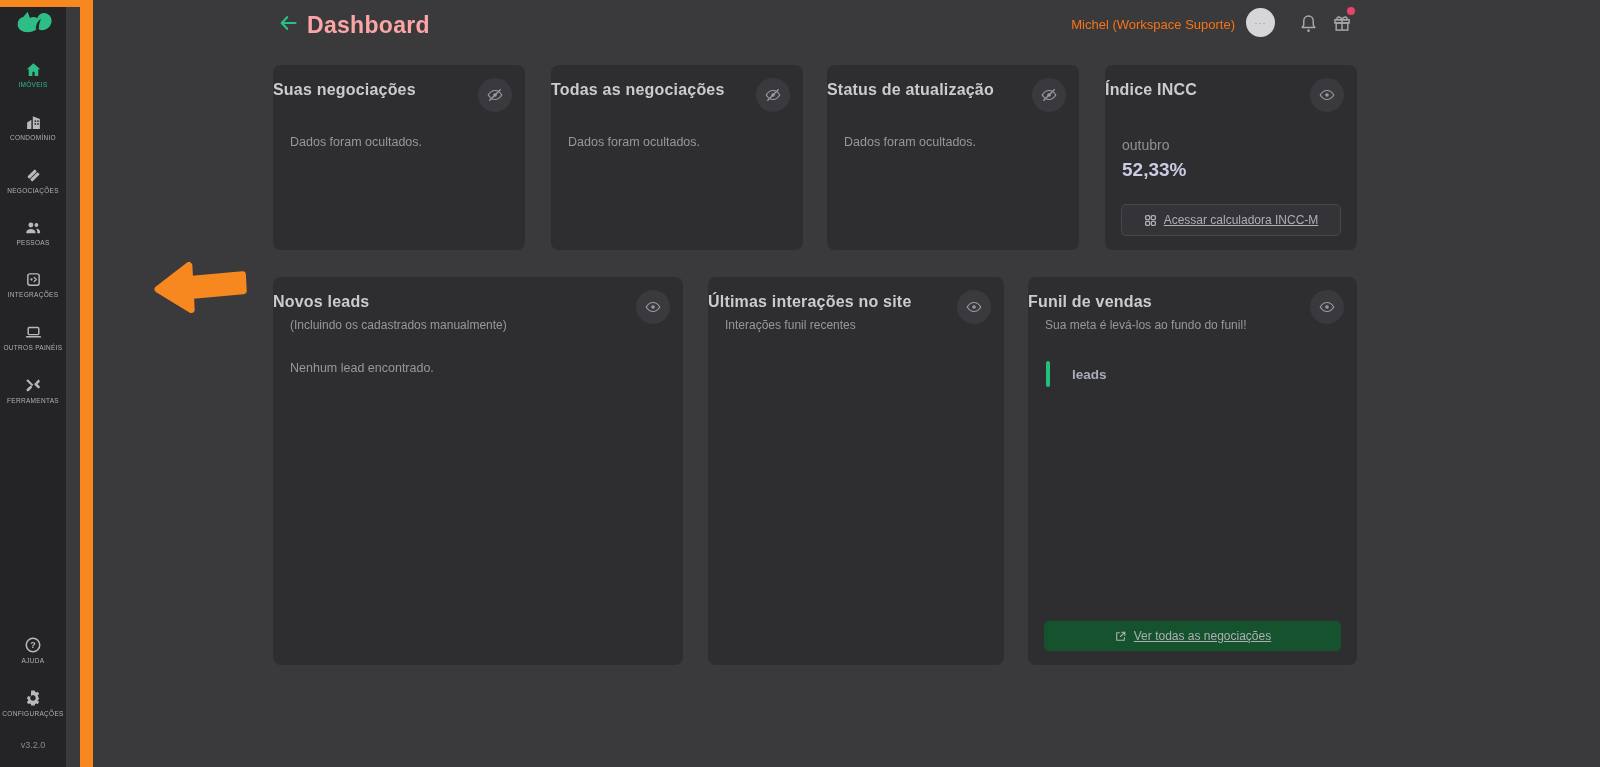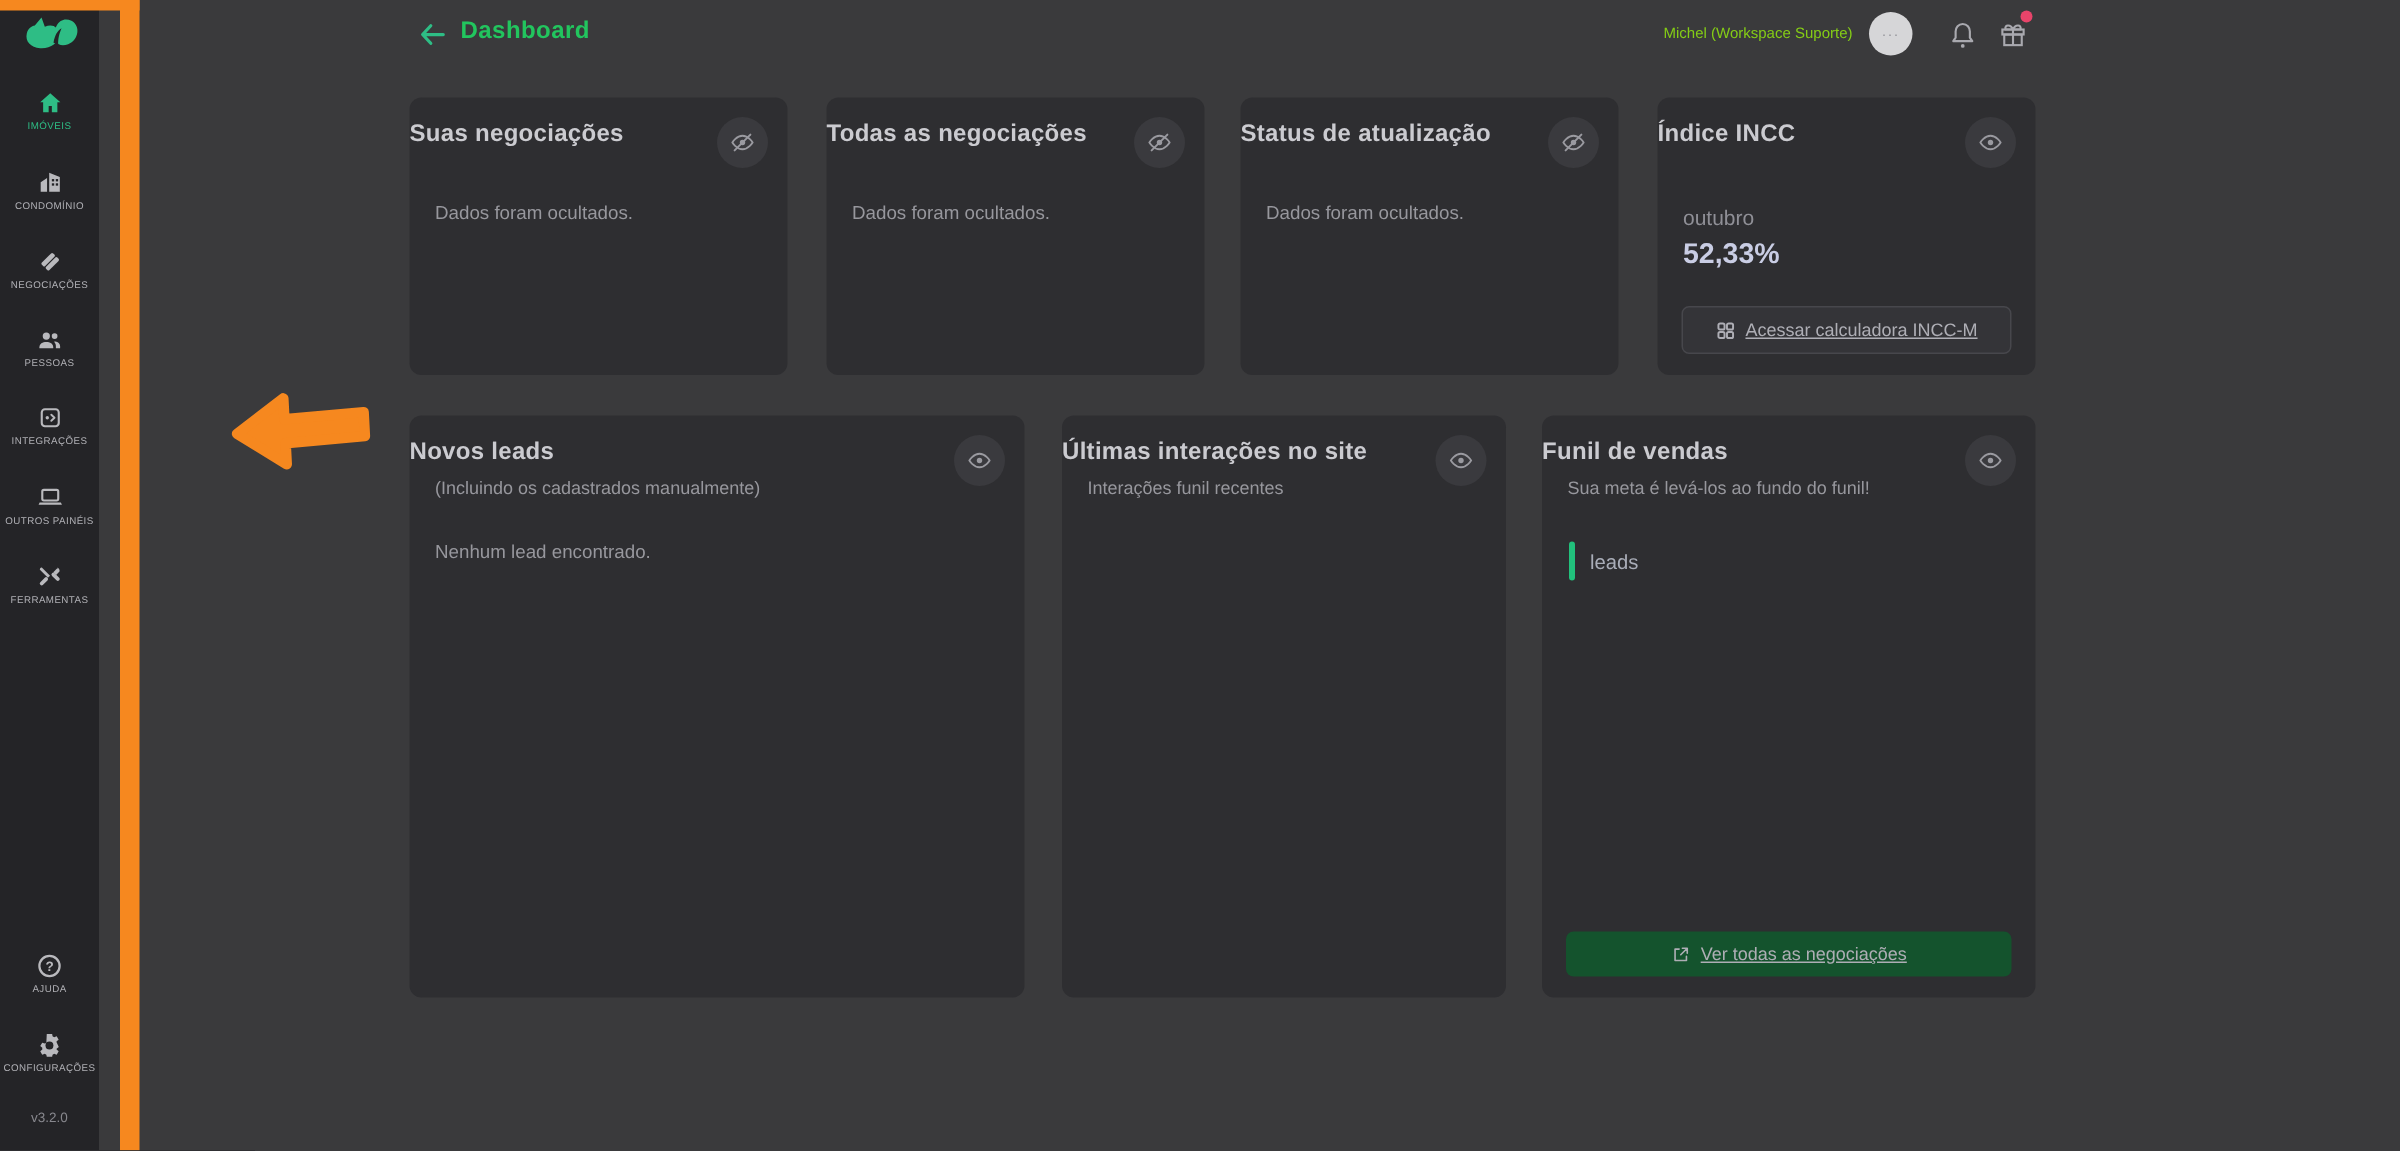--- a/index.html
+++ b/index.html
@@ -15,22 +15,22 @@
   .side-item .lbl{display:block;margin-top:3px;font-size:6.5px;letter-spacing:.3px;color:#b0b0b5;}
   .side-item.active,.side-item.active .lbl{color:#2ebd85;}
   .side-item svg{display:inline-block;vertical-align:middle;}
   .version{position:absolute;left:0;width:66px;text-align:center;font-size:9px;color:#87878d;}
   
   .hl-top{position:absolute;left:0;top:0;width:93px;height:7px;background:#f6881f;z-index:6;}
   .hl-right{position:absolute;left:80px;top:0;width:13px;height:767px;background:#f6881f;z-index:6;}
   .annot-arrow{position:absolute;left:150px;top:258px;z-index:7;transform:rotate(-3deg);}
   
   .hdr-back{position:absolute;left:277px;top:13px;cursor:pointer;}
-  .hdr-title{position:absolute;left:307px;top:12px;font-size:16px;font-weight:700;color:#22c55e;letter-spacing:.3px;}
-  .hdr-user{position:absolute;right:365px;top:17px;font-size:10px;color:#84cc16;}
+  .hdr-title{position:absolute;left:307px;top:12px;font-size:23px;font-weight:700;color:#fca5a5;letter-spacing:.3px;}
+  .hdr-user{position:absolute;right:365px;top:17px;font-size:13px;color:#f97316;}
   .avatar{position:absolute;left:1246px;top:8px;width:29px;height:29px;border-radius:50%;background:#d6d6d8;
           color:#909096;font-size:9px;letter-spacing:1px;display:flex;align-items:center;justify-content:center;cursor:pointer;}
   .hdr-ico{position:absolute;top:13px;cursor:pointer;color:#a9a9af;}
   .bell-ico{left:1299px;}
   .gift-ico{left:1332px;}
   .red-dot{position:absolute;left:1347px;top:7px;width:8px;height:8px;border-radius:50%;background:#e8446a;z-index:3;}
   
   .card{position:absolute;background:#2e2e31;border-radius:8px;}
   .card .title{position:absolute;left:0;top:16px;font-size:16px;font-weight:700;color:#cbcbd0;letter-spacing:.2px;}
   .card .subtitle{position:absolute;left:17px;top:41px;font-size:12px;color:#97979d;}
@@ -38,21 +38,21 @@
   .eye-btn{position:absolute;right:13px;top:13px;width:34px;height:34px;border-radius:50%;
            background:#3a3a3e;display:flex;align-items:center;justify-content:center;cursor:pointer;color:#9a9aa0;}
   .hidden-text{position:absolute;left:17px;top:70px;}
   .incc-month{position:absolute;left:17px;top:72px;font-size:14px;color:#8f8f96;}
   .incc-value{position:absolute;left:17px;top:94px;font-size:19px;font-weight:700;color:#c9cde4;}
   .card-btn{position:absolute;left:16px;right:16px;bottom:14px;height:30px;border-radius:5px;
             background:#343438;border:1px solid #47474c;display:flex;align-items:center;justify-content:center;
             gap:7px;font-size:12px;color:#aeaeb5;cursor:pointer;text-decoration:underline;}
   .stage{position:absolute;left:18px;top:84px;display:flex;align-items:center;}
   .stage-bar{width:4px;height:26px;border-radius:2px;background:#21c17c;}
-  .stage-lbl{margin-left:10px;font-size:13.5px;font-weight:400;color:#a9adb8;}
+  .stage-lbl{margin-left:22px;font-size:13.5px;font-weight:700;color:#a9adb8;}
 </style>
 </head>
 <body>
 
 <div class="canvas">
 
   <div class="sidebar">
     <div style="position:absolute;left:0;top:9px;width:66px;text-align:center;">
       <svg width="44" height="32" viewBox="0 0 48 36">
         <path fill="#2ebd85" d="M13 9 L18 3 L20.5 10 C26 7.5 31 10 31 16 C31 22.5 24.5 26.5 17 26 C10 25.5 5.5 21 7 14.8 C8 11 10.5 9.6 13 9 Z"></path>

